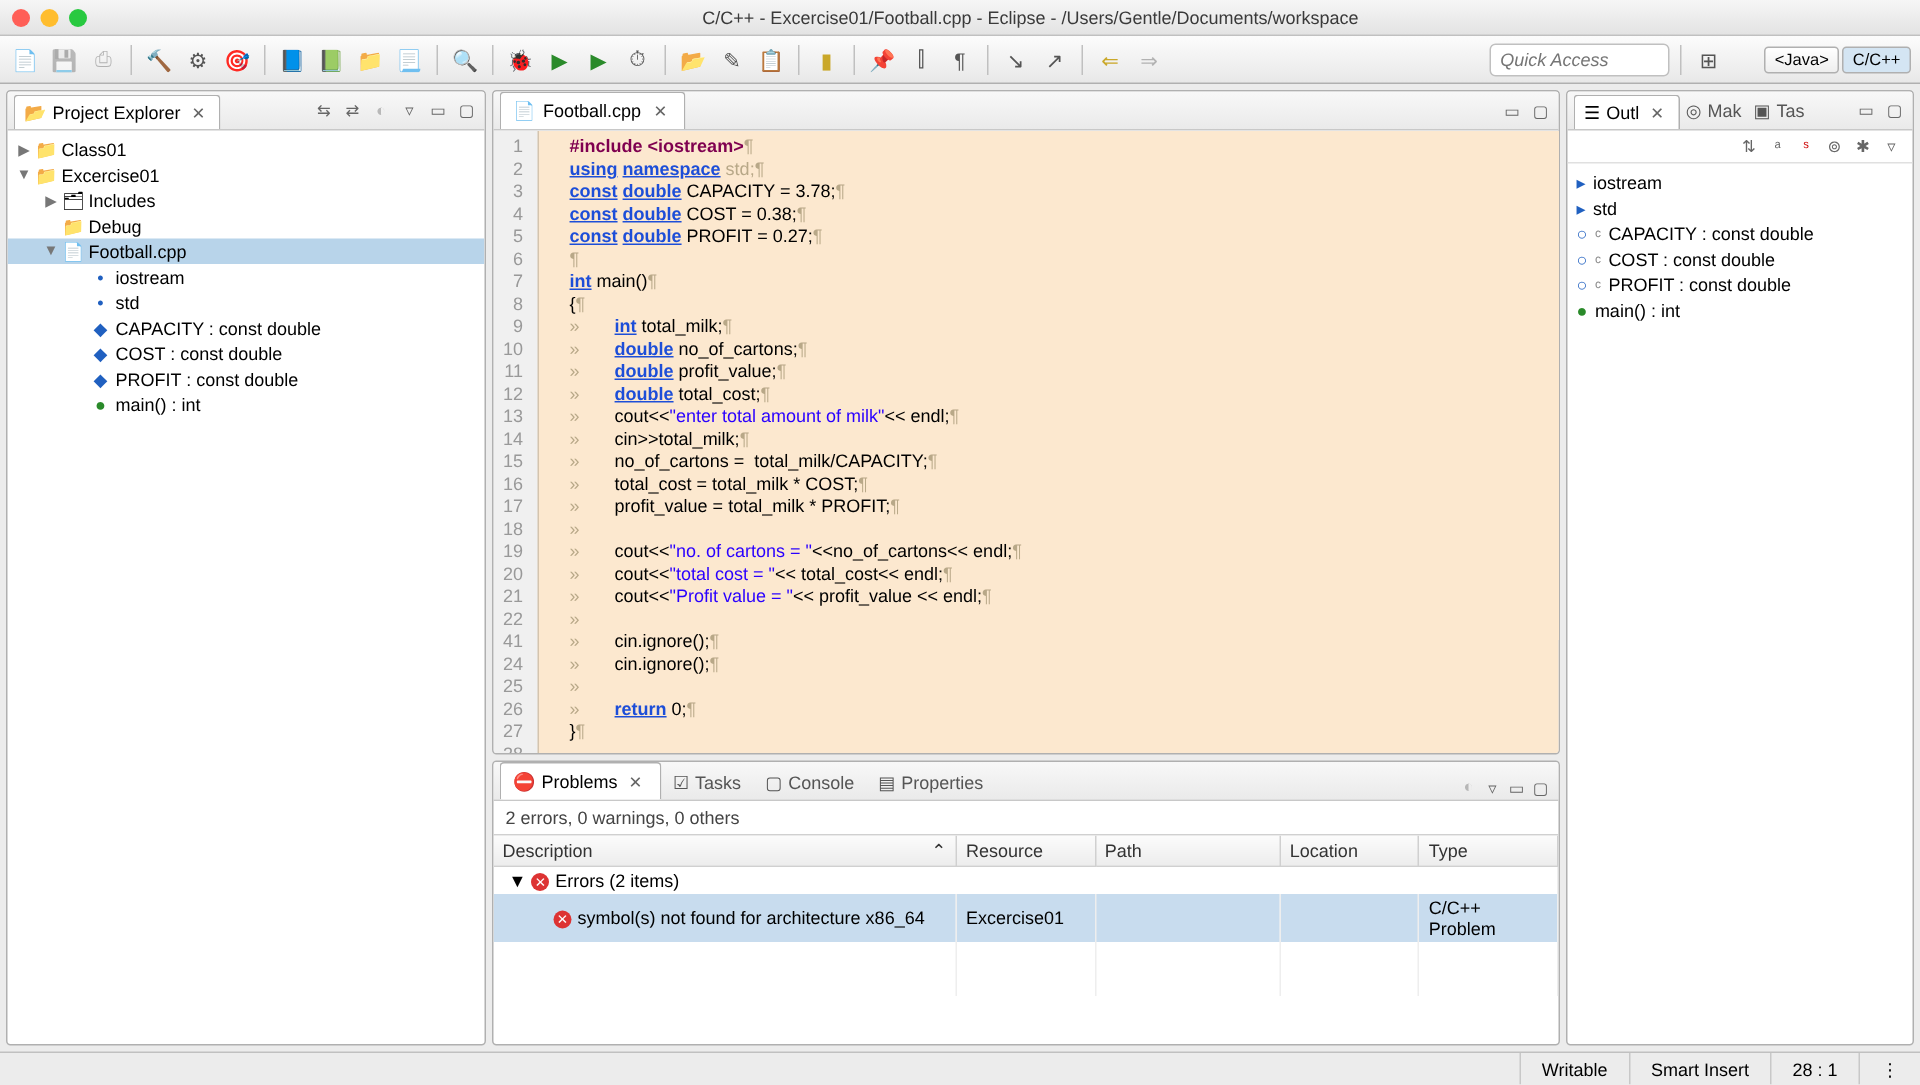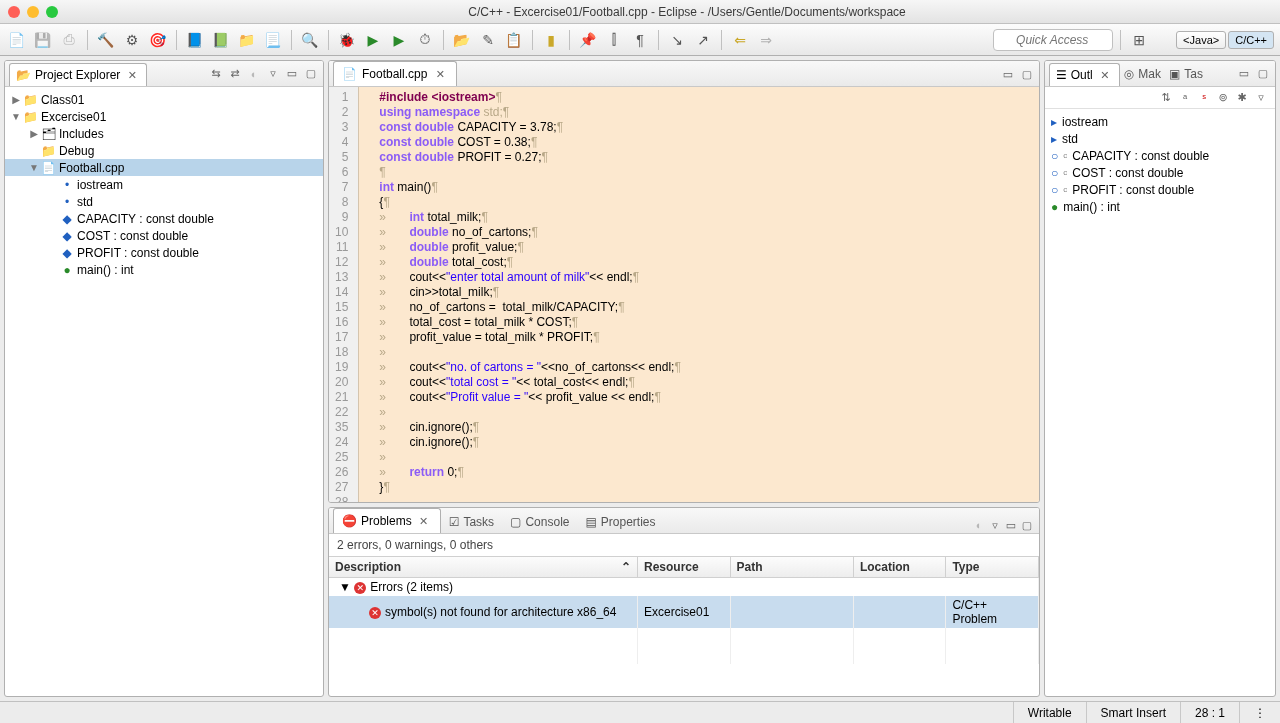--- a/index.html
+++ b/index.html
@@ -6,21 +6,21 @@
 body { background:#ececec; width:1280px; height:723px; overflow:hidden; display:flex; flex-direction:column; }
 .titlebar { height:24px; background:linear-gradient(#f6f6f6,#e3e3e3); display:flex; align-items:center; padding:0 8px; border-bottom:1px solid #c0c0c0; }
 .traffic { display:flex; gap:7px; }
 .dot { width:12px; height:12px; border-radius:50%; }
 .dot.r { background:#ff5f57; } .dot.y { background:#ffbd2e; } .dot.g { background:#28c940; }
 .title { flex:1; text-align:center; color:#3a3a3a;padding-left:44px; }
 .toolbar { height:32px; background:linear-gradient(#fcfcfc,#e8e8e8); border-bottom:1px solid #b0b0b0; display:flex; align-items:center; padding:0 6px; gap:4px; }
 .tbtn { width:22px; height:22px; display:flex; align-items:center; justify-content:center; border-radius:3px; color:#555; font-size:14px; }
 .sep { width:1px; height:20px; background:#c0c0c0; margin:0 3px; }
 .qa { margin-left:auto; }
-.qa input { width:120px; height:22px; border:1px solid #c0c0c0; border-radius:4px; padding:0 22px; font-style:italic; color:#999; background:#fff; }
+.qa input { width:120px; height:22px; border:1px solid #c0c0c0; border-radius:4px; padding:0 6px; font-style:italic; color:#999; background:#fff; }
 .persp { display:flex; gap:2px; margin-left:22px; align-items:center; }
 .persp-btn { border:1px solid #b0b0b0; background:linear-gradient(#fff,#eee); padding:2px 6px; border-radius:3px; font-size:11px; }
 .persp-btn.active { background:#d4e5f3; }
 .main { flex:1; display:flex; padding:4px; gap:4px; min-height:0; }
 .view { background:#fff; border:1px solid #b0b0b0; border-radius:3px; display:flex; flex-direction:column; overflow:hidden; }
 .view-title { height:26px; display:flex; align-items:center; padding:0 4px; background:linear-gradient(#f8f8f8,#eaeaea); border-bottom:1px solid #c8c8c8; }
 .view-title .lbl { padding:3px 6px; background:#fff; border:1px solid #b0b0b0; border-bottom:none; border-radius:3px 3px 0 0; display:flex; align-items:center; gap:4px; position:relative; top:1px; }
 .view-title .right { margin-left:auto; display:flex; gap:3px; }
 .mini { width:16px; height:16px; display:flex; align-items:center; justify-content:center; color:#666; font-size:11px; }
 .explorer { width:320px; }
@@ -32,32 +32,32 @@
 .editor-col { flex:1; display:flex; flex-direction:column; gap:4px; min-width:0; }
 .editor { flex:1; }
 .editor .tabs { height:26px; display:flex; align-items:flex-end; padding:0 4px; background:linear-gradient(#f8f8f8,#eaeaea); border-bottom:1px solid #c8c8c8; }
 .editor .tab { padding:4px 8px; background:#fff; border:1px solid #b0b0b0; border-bottom:none; border-radius:3px 3px 0 0; display:flex; align-items:center; gap:5px; }
 .editor .tabs .right { margin-left:auto; display:flex; gap:3px; margin-bottom:4px; }
 .code-wrap { flex:1; display:flex; background:#fce8cf; font-family:Monaco,monospace; font-size:12px; line-height:15px; overflow:auto; }
 .gutter { background:#f0f0f0; color:#999; text-align:right; padding:3px 10px 3px 6px; border-right:1px solid #d4c4ae; user-select:none; }
 .gutter div { height:15px; }
 .code { padding:3px 20px; white-space:pre; }
 .code div { height:15px; }
-.k { color:#8b5cf6; font-weight:bold; }
+.k { color:#1d4ed8; font-weight:bold;text-decoration:underline; }
 .pp { color:#7f0050; font-weight:bold; }
 .s { color:#2a00ff; }
 .ws { color:#b8a888; }
 .problems { height:190px; }
 .ptabs { height:26px; display:flex; align-items:flex-end; padding:0 4px; background:linear-gradient(#f8f8f8,#eaeaea); border-bottom:1px solid #c8c8c8; gap:0; }
 .ptab { padding:4px 8px; display:flex; align-items:center; gap:4px; color:#555; }
 .ptab.active { background:#fff; border:1px solid #b0b0b0; border-bottom:none; border-radius:3px 3px 0 0; color:#000; }
 .psummary { padding:4px 8px; color:#444; }
 .ptable { flex:1; overflow:auto; border-top:1px solid #d0d0d0; }
 .ptable table { width:100%; border-collapse:collapse; }
-.ptable th { text-align:left; font-weight:bold; background:linear-gradient(#fcfcfc,#ededed); border-right:1px solid #d0d0d0; border-bottom:1px solid #d0d0d0; padding:3px 6px; color:#333;margin-top:48px; }
+.ptable th { text-align:left; font-weight:normal; background:linear-gradient(#fcfcfc,#ededed); border-right:1px solid #d0d0d0; border-bottom:1px solid #d0d0d0; padding:3px 6px; color:#333;margin-top:48px; }
 .ptable td { padding:2px 6px; border-right:1px solid #eee; }
 .ptable tr.sel td { background:#c8dcee; }
 .err-ic { color:#fff; background:#d33; width:12px; height:12px; border-radius:50%; display:inline-flex; align-items:center; justify-content:center; font-size:9px; margin-right:4px; }
 .outline { width:232px; }
 .olist { flex:1; overflow:auto; padding:4px 0; }
 .oitem { display:flex; align-items:center; height:17px; padding:0 6px; gap:5px; }
 .status { height:22px; background:#ececec; border-top:1px solid #c0c0c0; display:flex; align-items:center; }
 .status div { padding:0 14px; border-left:1px solid #c8c8c8; height:100%; display:flex; align-items:center; }
 .status .sp { flex:1; border:none; }
 .iblue { color:#2060c0; }
@@ -221,21 +221,21 @@
             <div>13</div>
             <div>14</div>
             <div>15</div>
             <div>16</div>
             <div>17</div>
             <div>18</div>
             <div>19</div>
             <div>20</div>
             <div>21</div>
             <div>22</div>
-            <div>35</div>
+            <div>41</div>
             <div>24</div>
             <div>25</div>
             <div>26</div>
             <div>27</div>
             <div>28</div>
           </div>
         <div class="code" id="code"><div><span class="pp">#include</span><span class="ws"> </span><span class="pp">&lt;iostream&gt;</span><span class="ws">¶</span></div><div><span class="k">using</span><span class="ws"> </span><span class="k">namespace</span><span class="ws"> std;¶</span></div><div><span class="k">const</span><span class="ws"> </span><span class="k">double</span><span> CAPACITY = 3.78;</span><span class="ws">¶</span></div><div><span class="k">const</span><span class="ws"> </span><span class="k">double</span><span> COST = 0.38;</span><span class="ws">¶</span></div><div><span class="k">const</span><span class="ws"> </span><span class="k">double</span><span> PROFIT = 0.27;</span><span class="ws">¶</span></div><div><span class="ws">¶</span></div><div><span class="k">int</span><span> main()</span><span class="ws">¶</span></div><div><span>{</span><span class="ws">¶</span></div><div><span class="ws">»       </span><span class="k">int</span><span> total_milk;</span><span class="ws">¶</span></div><div><span class="ws">»       </span><span class="k">double</span><span> no_of_cartons;</span><span class="ws">¶</span></div><div><span class="ws">»       </span><span class="k">double</span><span> profit_value;</span><span class="ws">¶</span></div><div><span class="ws">»       </span><span class="k">double</span><span> total_cost;</span><span class="ws">¶</span></div><div><span class="ws">»       </span><span>cout&lt;&lt;</span><span class="s">"enter total amount of milk"</span><span>&lt;&lt; endl;</span><span class="ws">¶</span></div><div><span class="ws">»       </span><span>cin&gt;&gt;total_milk;</span><span class="ws">¶</span></div><div><span class="ws">»       </span><span>no_of_cartons =  total_milk/CAPACITY;</span><span class="ws">¶</span></div><div><span class="ws">»       </span><span>total_cost = total_milk * COST;</span><span class="ws">¶</span></div><div><span class="ws">»       </span><span>profit_value = total_milk * PROFIT;</span><span class="ws">¶</span></div><div><span class="ws">»</span></div><div><span class="ws">»       </span><span>cout&lt;&lt;</span><span class="s">"no. of cartons = "</span><span>&lt;&lt;no_of_cartons&lt;&lt; endl;</span><span class="ws">¶</span></div><div><span class="ws">»       </span><span>cout&lt;&lt;</span><span class="s">"total cost = "</span><span>&lt;&lt; total_cost&lt;&lt; endl;</span><span class="ws">¶</span></div><div><span class="ws">»       </span><span>cout&lt;&lt;</span><span class="s">"Profit value = "</span><span>&lt;&lt; profit_value &lt;&lt; endl;</span><span class="ws">¶</span></div><div><span class="ws">»</span></div><div><span class="ws">»       </span><span>cin.ignore();</span><span class="ws">¶</span></div><div><span class="ws">»       </span><span>cin.ignore();</span><span class="ws">¶</span></div><div><span class="ws">»</span></div><div><span class="ws">»       </span><span class="k">return</span><span> 0;</span><span class="ws">¶</span></div><div><span>}</span><span class="ws">¶</span></div><div><span></span></div></div>
       </div>
     </div>
 

